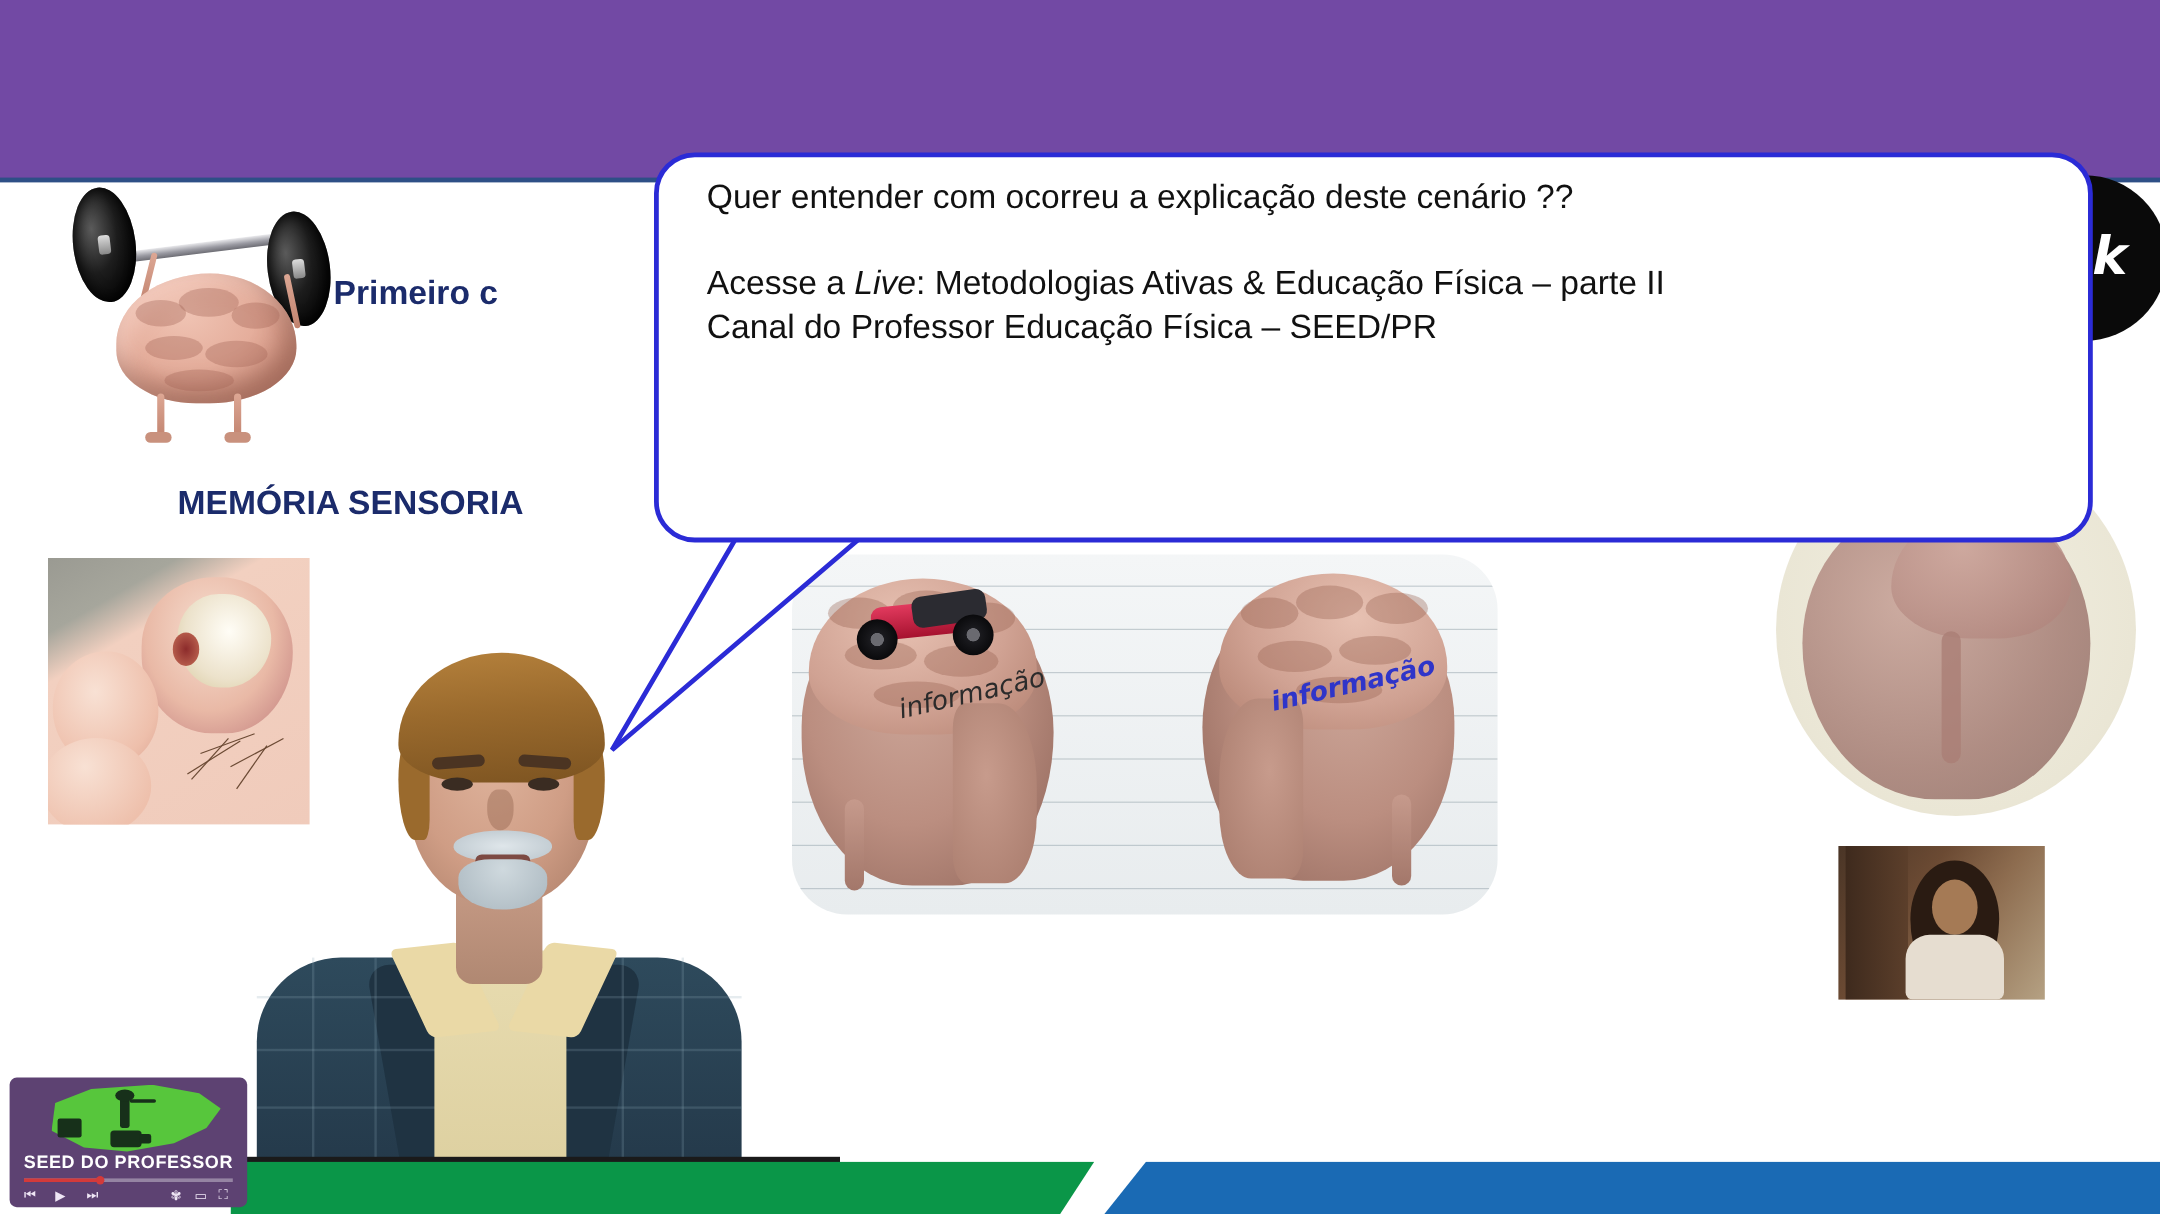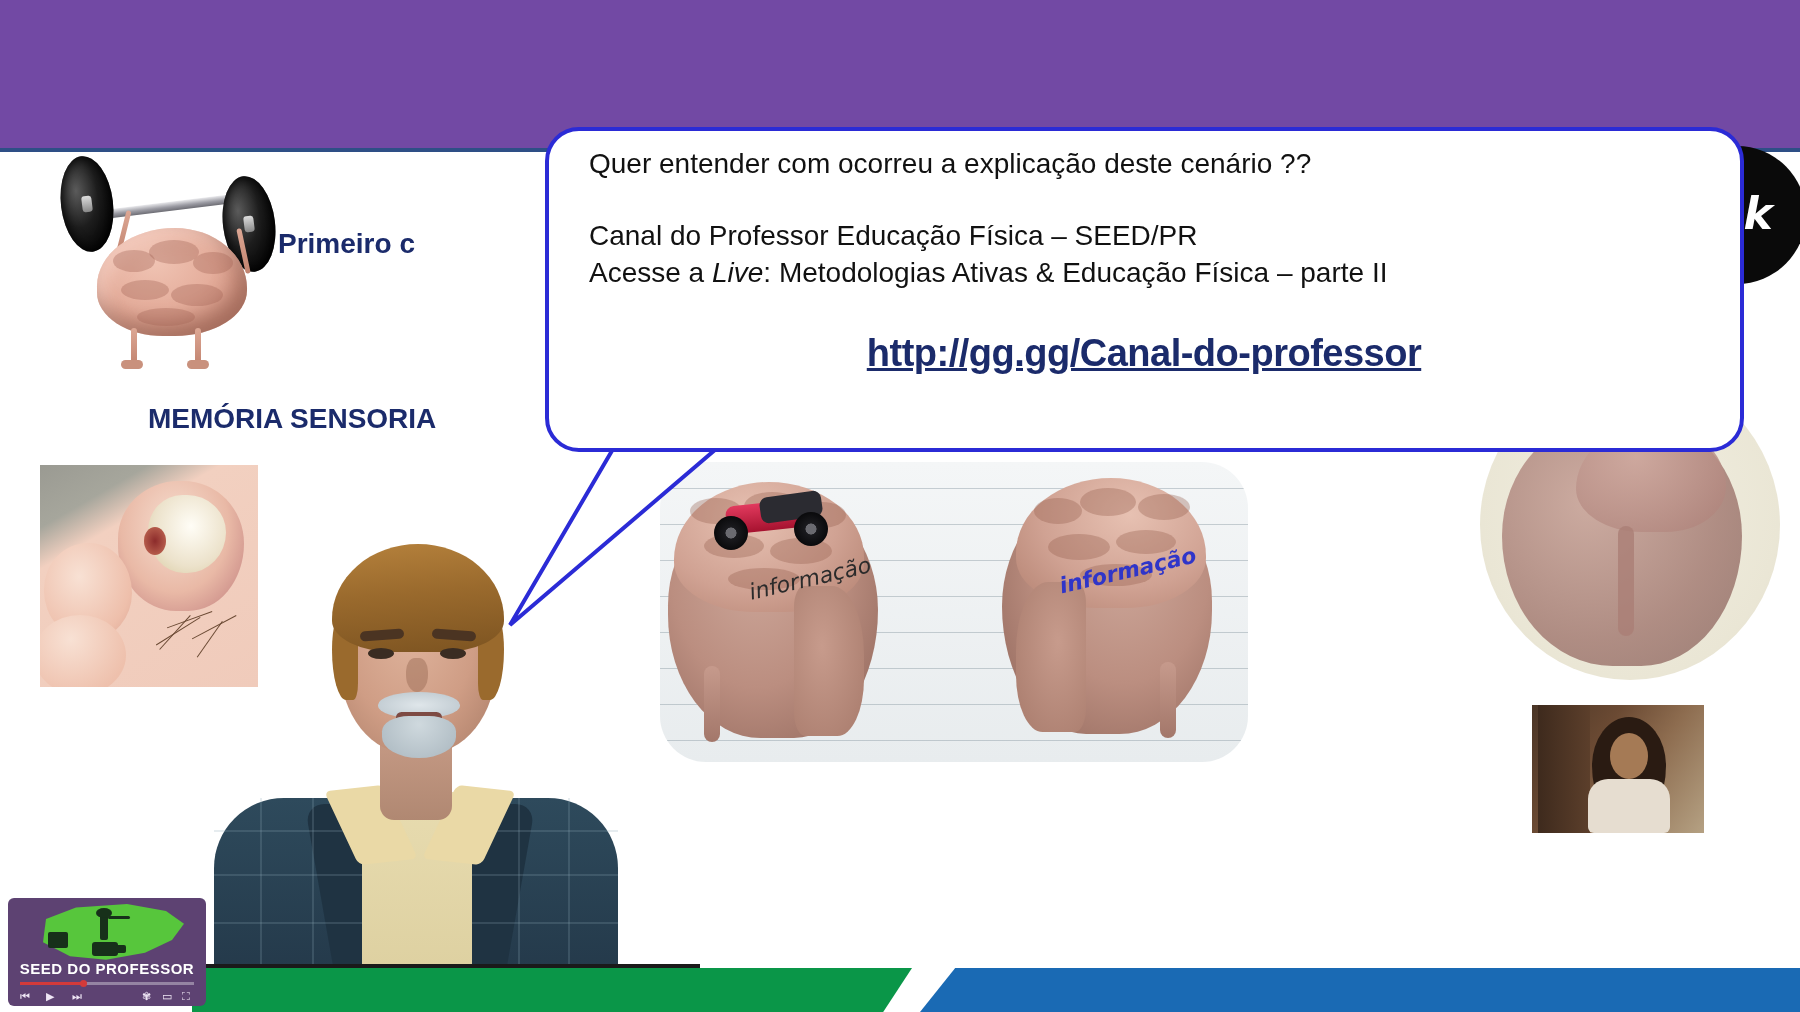--- a/index.html
+++ b/index.html
@@ -299,23 +299,22 @@
 
   <svg class="bubble-tail" viewBox="0 0 280 220">
     <polygon points="130,0 250,0 10,205" fill="#ffffff" stroke="#2b2bd6" stroke-width="4"></polygon>
     <rect x="128" y="-10" width="126" height="20" fill="#ffffff"></rect>
   </svg>
 
   <div class="bubble">
     <div class="bubble-body">
       <p class="bubble-line">Quer entender com ocorreu a explicação deste cenário ??</p>
       <div class="bubble-gap"></div>
+      <p class="bubble-line"><span>Acesse a </span><i>Live</i><span>: Metodologias Ativas &amp; Educação Física – parte II</span></p>
       <p class="bubble-line">Canal do Professor Educação Física – SEED/PR</p>
-      <p class="bubble-line"><span>Acesse a </span><i>Live</i><span>: Metodologias Ativas &amp; Educação Física – parte II</span></p>
-      <a class="bubble-link" href="#">http://gg.gg/Canal-do-professor</a>
     </div>
   </div>
 
   <div class="bar-top-dark"></div>
   <div class="bar-green"></div>
   <div class="bar-blue"></div>
 
   <div class="vbadge">
     <div class="vb-map"></div>
     <div class="vb-fig" style="left:92px;top:16px;width:8px;height:26px;"></div>

